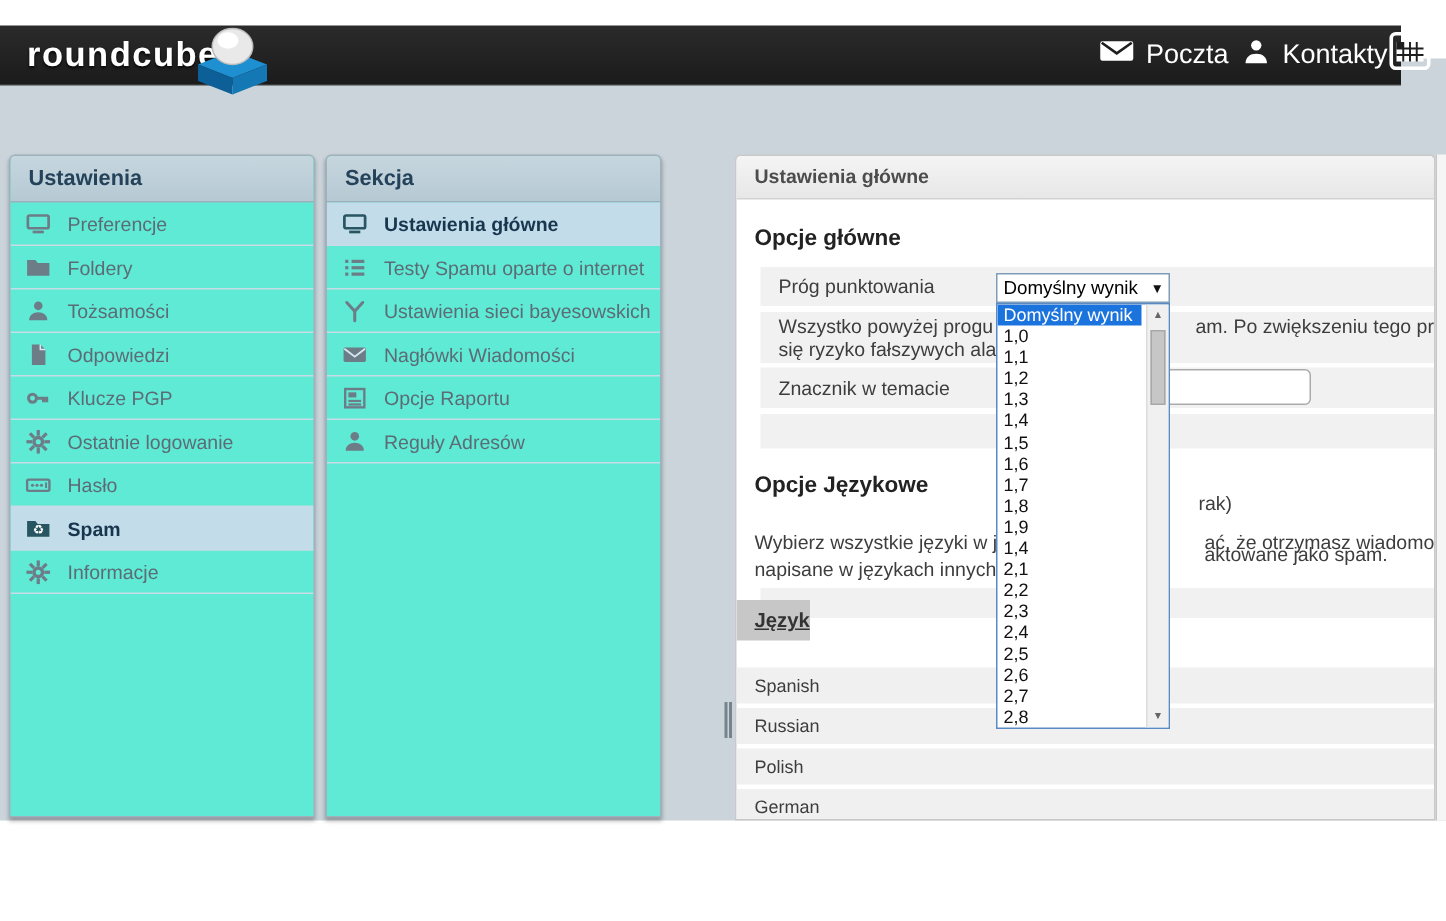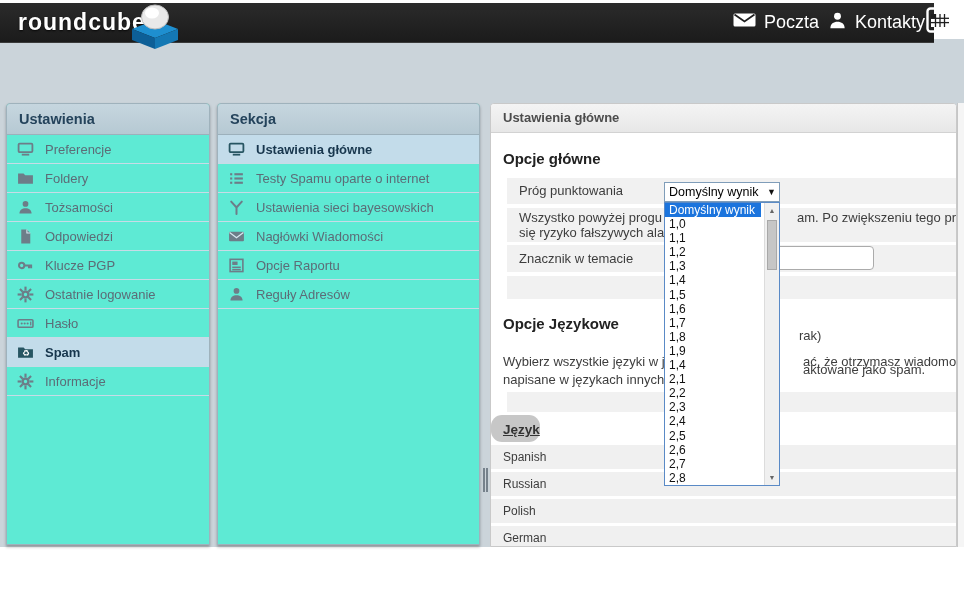--- a/index.html
+++ b/index.html
@@ -6,21 +6,21 @@
   body{
     width:964px;height:614px;position:relative;overflow:hidden;
     background:#ffffff;
     font-family:"Liberation Sans", sans-serif;
     -webkit-font-smoothing:antialiased;
   }
   .abs{position:absolute;}
 
   
   #topbar{
-    left:0;top:3px;width:934px;height:39px;
+    left:0;top:17px;width:934px;height:39px;
     background:linear-gradient(#2b2b2b,#1b1b1b);
     border-bottom:1px solid #3a3a3a;
     z-index:30;
   }
   #logo-text{
     left:18px;top:6px;color:#fff;font-size:23px;font-weight:bold;
     letter-spacing:1px;text-shadow:0 1px 2px rgba(0,0,0,.8);
   }
   #logo-cube{left:128px;top:0px;z-index:31;}
   .taskbtn{
@@ -35,21 +35,21 @@
   #appbg{left:0;top:39px;width:964px;height:508px;background:#cbd4da;}
 
   
   .colbox{
     top:103px;height:442px;background:#5eead4;
     border:1px solid #9fb2bc;border-radius:4px 4px 0 0;
     box-shadow:0 2px 3px rgba(0,0,0,.3);
     box-sizing:border-box;overflow:hidden;
   }
   #col-settings{left:6px;width:204px;}
-  #col-section{left:217px;width:263px;}
+  #col-section{left:217px;width:224px;}
   .colhead{
     height:30px;line-height:30px;padding-left:12px;
     background:linear-gradient(#c6d6df,#b6c9d3);
     border-bottom:1px solid #9cb0bb;
     font-size:14.5px;font-weight:bold;color:#24435b;
   }
   .nav-row{
     height:28px;display:flex;align-items:center;
     border-bottom:1px solid #c8dbe6;cursor:pointer;
     color:#5c6c77;font-size:13px;
@@ -77,21 +77,21 @@
   }
   .h2{font-size:15px;font-weight:bold;color:#222;}
   #heading-general{left:12px;top:46px;}
   #heading-language{left:12px;top:211px;}
   .prow{left:16px;right:0;background:#f1f1f1;color:#3d3d3d;font-size:13px;}
   #rowA{top:74px;height:26px;line-height:26px;}
   #rowB{top:104px;height:34px;line-height:15px;padding-top:2px;box-sizing:border-box;}
   #rowC{top:141px;height:27px;line-height:27px;}
   #rowD{top:172px;height:23px;line-height:23px;}
   #rowE{top:288px;height:20px;}
-  #row-table-header{top:311px;height:27px;line-height:27px;background:#c7c7c7;border-radius:11px;}
+  #row-table-header{top:296px;height:27px;line-height:27px;background:#c7c7c7;}
   .plabel{margin-left:12px;}
   .clipfrag{position:absolute;left:12px;width:161px;overflow:hidden;white-space:nowrap;}
   .rfrag{position:absolute;white-space:nowrap;}
   #hint1-right{left:290px;top:2px;}
   #hint2-left{top:17px;}
   #subject-hint-right{left:292px;margin-top:48px;}
   #desc-lines{left:0;top:249px;right:0;font-size:13px;color:#3d3d3d;line-height:18px;height:38px;}
   #desc1-left,#desc2-left{position:absolute;left:12px;width:161px;overflow:hidden;white-space:nowrap;}
   #desc2-left{top:18px;}
   #desc1-right{left:312px;top:0;}

